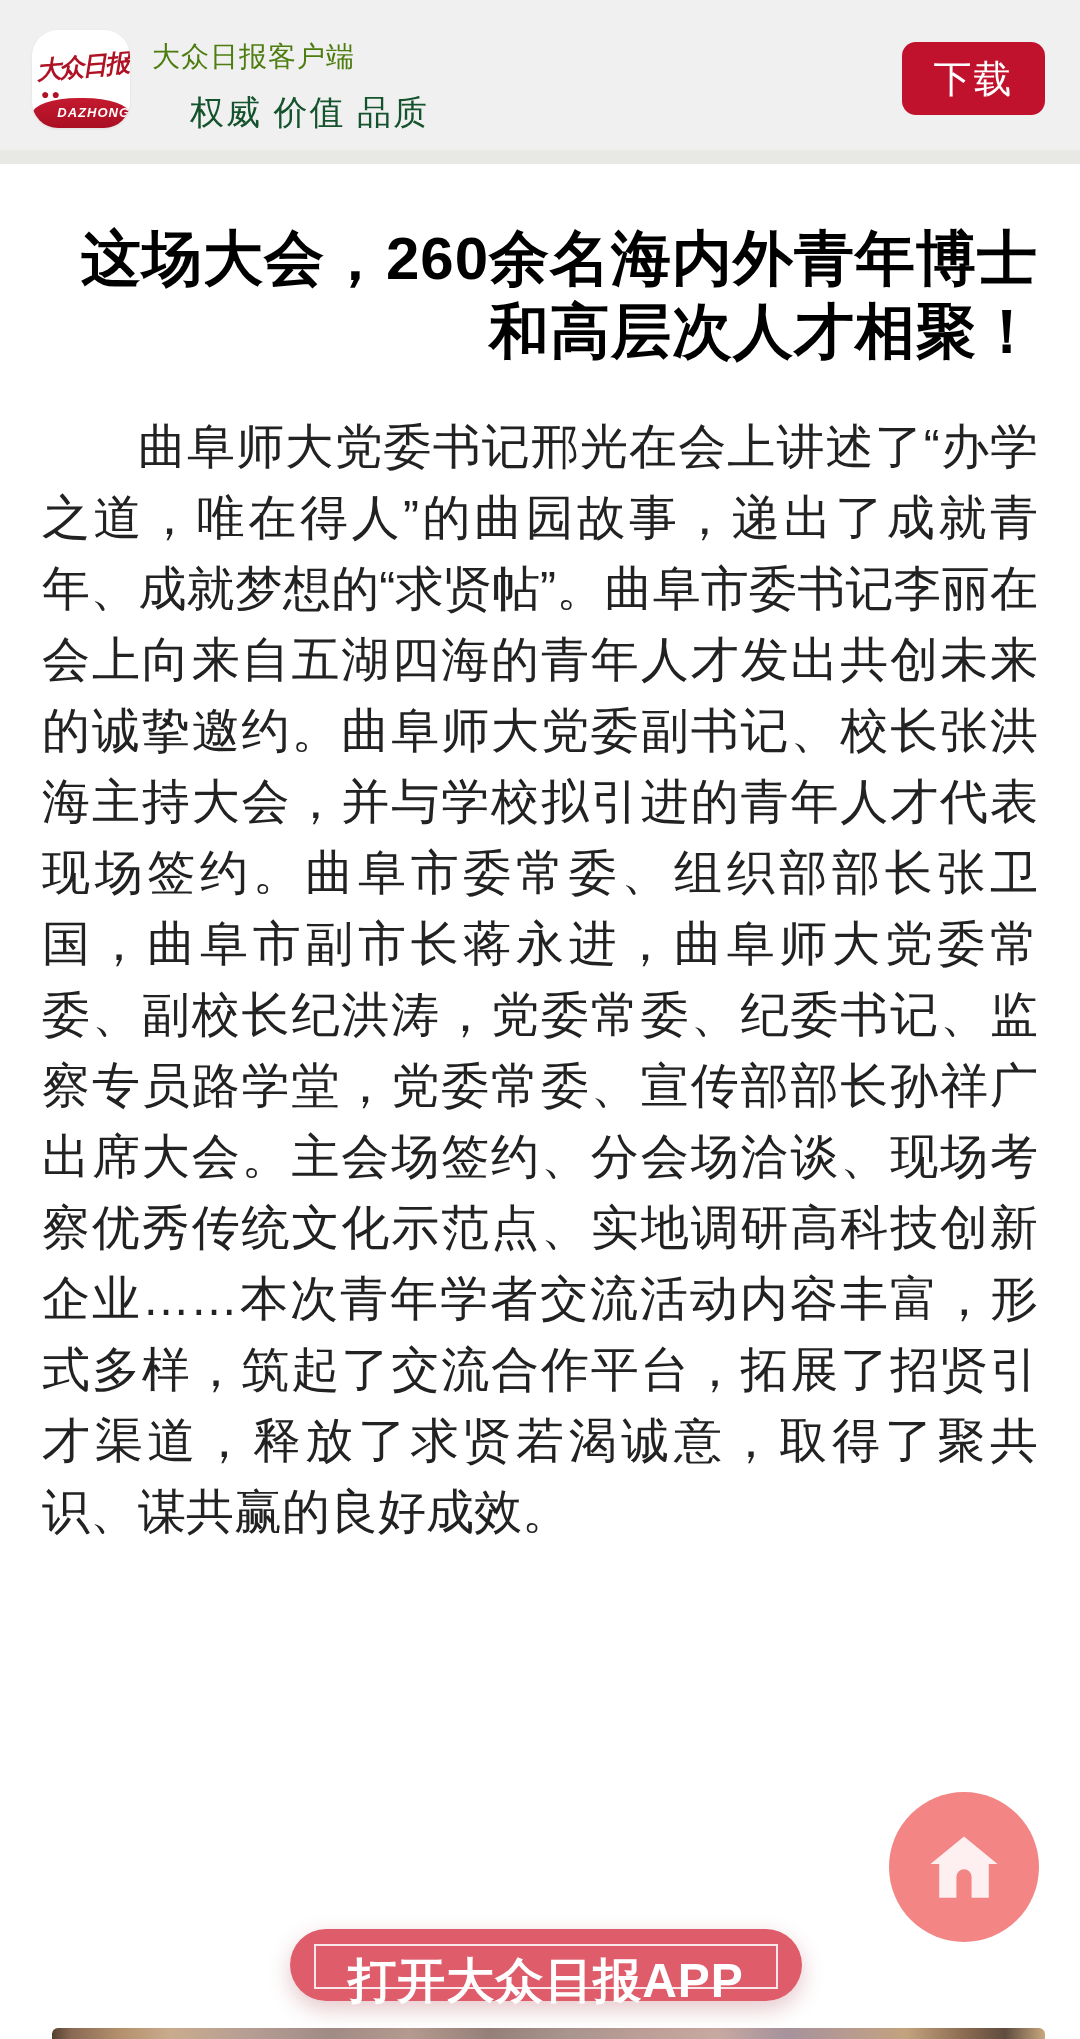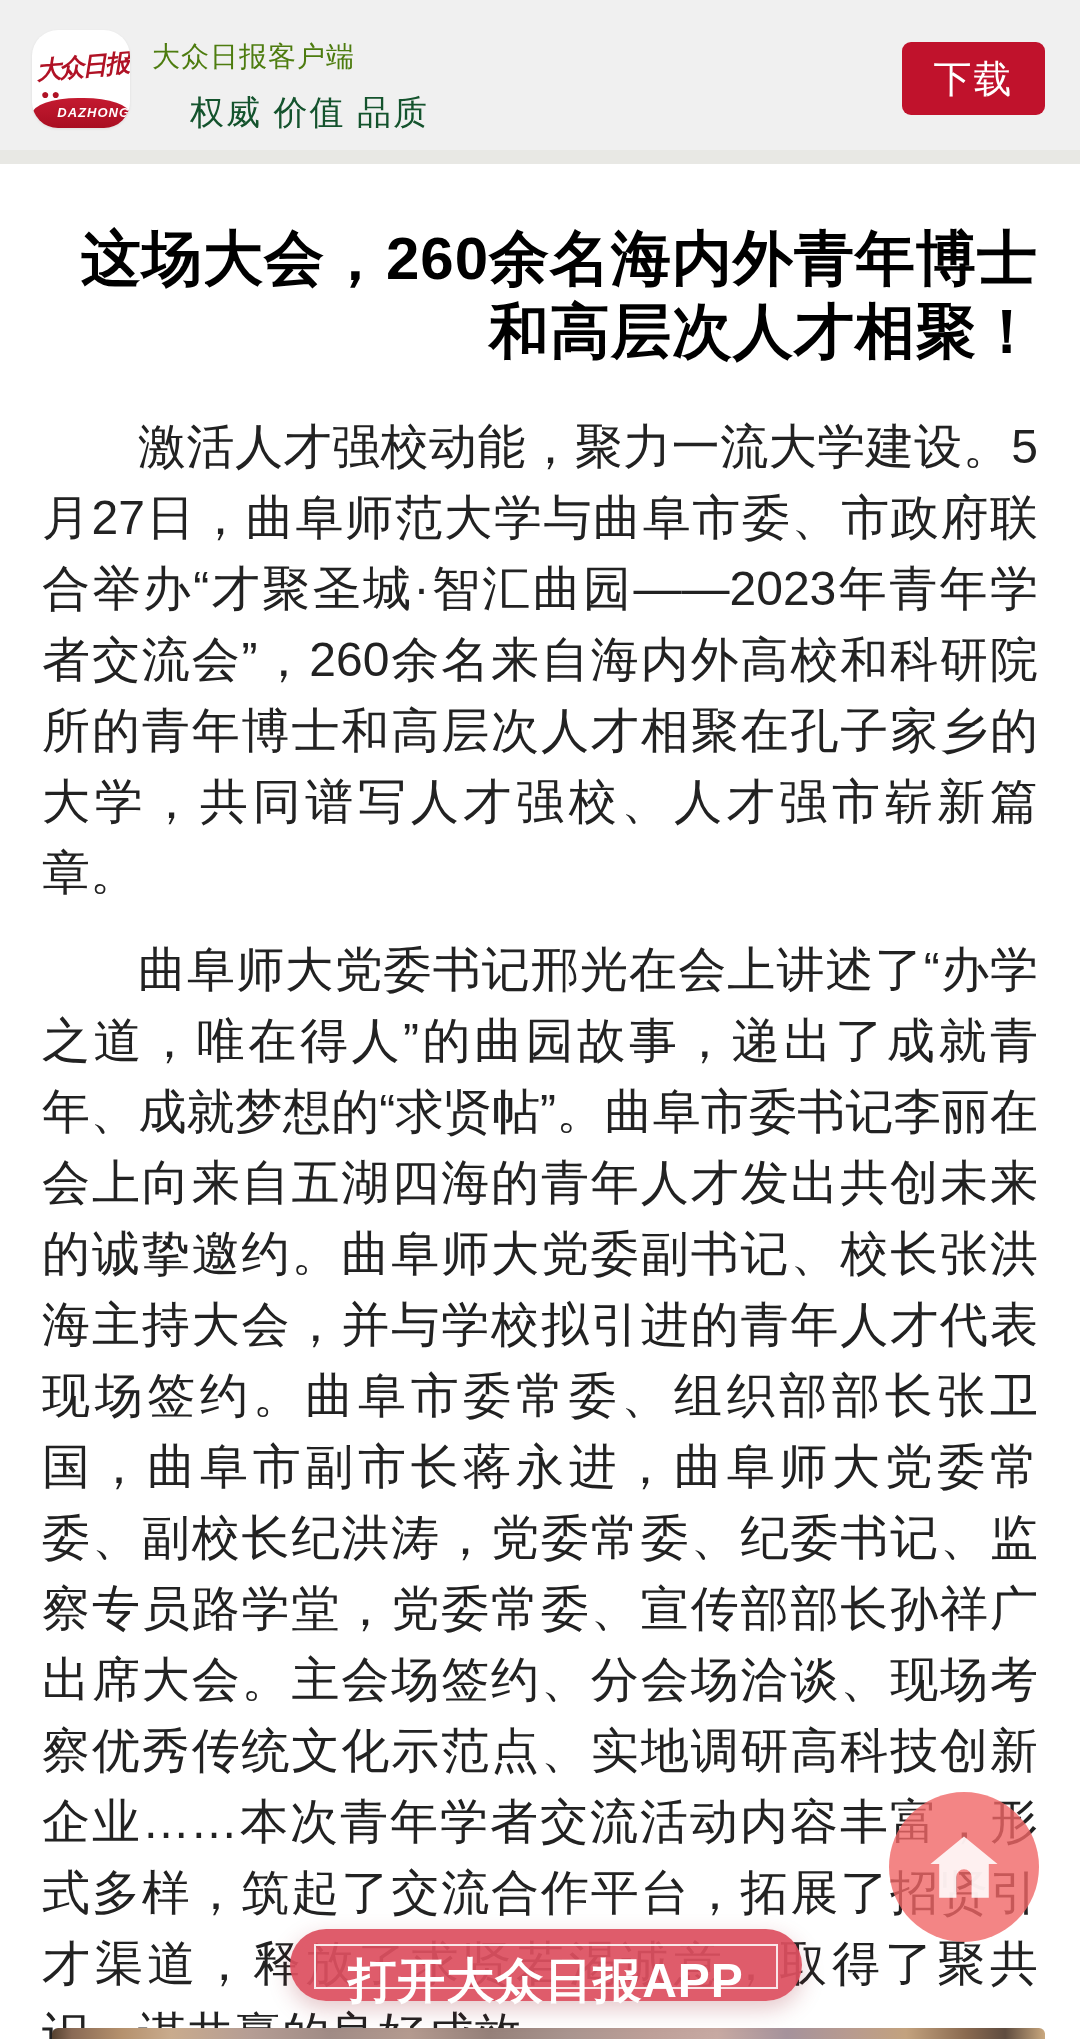--- a/index.html
+++ b/index.html
@@ -38,21 +38,21 @@
   }
   .app-logo .ribbon span{
     color:#fff;font-size:13px;font-weight:bold;font-style:italic;
     letter-spacing:1px;line-height:30px;display:inline-block;
   }
   .app-titles{position:absolute;left:152px;top:34px;}
   .app-title{font-size:28px;color:#4d7c0f;line-height:46px;letter-spacing:1px;}
   .app-subtitle{font-size:34px;color:#14532d;line-height:40px;margin-top:12px;margin-left:38px;letter-spacing:2px;}
   .download-btn{
     position:absolute;right:35px;top:42px;width:143px;height:73px;
-    background:#c0122c;border-radius:9px;border:none;
+    background:#c0122c;border-radius:14px;border:none;
     color:#ffffff;font-size:38px;line-height:73px;text-align:center;
     letter-spacing:2px;font-family:inherit;
   }
   
   .article{position:absolute;left:0;top:164px;width:1080px;padding:0;}
   .article-title{
     margin:58px 42px 0 42px;font-size:60px;line-height:73px;
     font-weight:bold;color:#000;letter-spacing:1px;text-align:right;
   }
   .article-meta{
@@ -112,21 +112,20 @@
     <div class="app-title">大众日报客户端</div>
     <div class="app-subtitle">权威 价值 品质</div>
   </div>
   <button class="download-btn">下载</button>
   <div class="bottom-strip"></div>
 </header>
 
 <main class="article">
   <h1 class="article-title">这场大会，260余名海内外青年博士和高层次人才相聚！</h1>
   <div class="article-body">
-      <p>激活人才强校动能，聚力一流大学建设。5月27日，曲阜师范大学与曲阜市委、市政府联合举办“才聚圣城·智汇曲园——2023年青年学者交流会”，260余名来自海内外高校和科研院所的青年博士和高层次人才相聚在孔子家乡的大学，共同谱写人才强校、人才强市崭新篇章。</p>
       <p>曲阜师大党委书记邢光在会上讲述了“办学之道，唯在得人”的曲园故事，递出了成就青年、成就梦想的“求贤帖”。曲阜市委书记李丽在会上向来自五湖四海的青年人才发出共创未来的诚挚邀约。曲阜师大党委副书记、校长张洪海主持大会，并与学校拟引进的青年人才代表现场签约。曲阜市委常委、组织部部长张卫国，曲阜市副市长蒋永进，曲阜师大党委常委、副校长纪洪涛，党委常委、纪委书记、监察专员路学堂，党委常委、宣传部部长孙祥广出席大会。主会场签约、分会场洽谈、现场考察优秀传统文化示范点、实地调研高科技创新企业……本次青年学者交流活动内容丰富，形式多样，筑起了交流合作平台，拓展了招贤引才渠道，释放了求贤若渴诚意，取得了聚共识、谋共赢的良好成效。</p>
     </div>
 </main>
 
 <div class="photo-strip"></div>
 
 <button class="home-float">
   <svg viewBox="0 0 24 22" xmlns="http://www.w3.org/2000/svg">
     <path fill="rgba(255,255,255,0.88)" fill-rule="evenodd" d="M12 0.5 L23.5 10 L20.5 10 L20.5 21.5 L14.6 21.5 L14.6 14.4
          A2.6 2.6 0 0 0 9.4 14.4 L9.4 21.5 L3.5 21.5 L3.5 10 L0.5 10 Z"></path>

